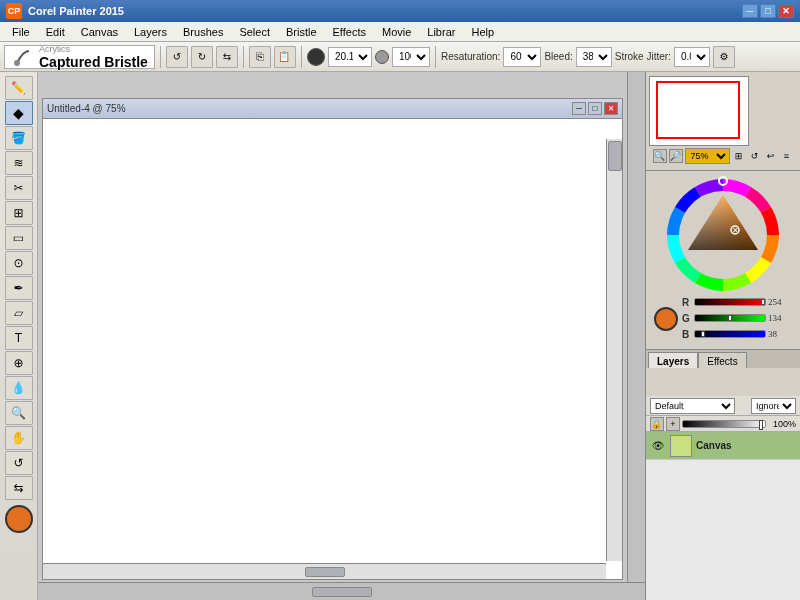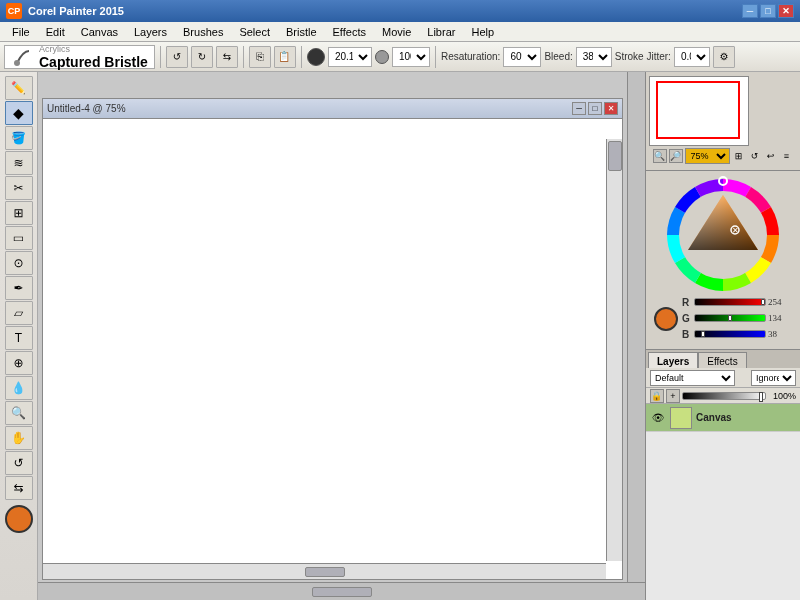--- a/index.html
+++ b/index.html
@@ -481,20 +481,21 @@
     .layers-tab.active { background: #e8e5e0; font-weight: bold; }
     #layers-controls {
       height: 20px;
       background: #e0ddd5;
       border-bottom: 1px solid #aaa;
       display: flex;
       align-items: center;
       padding: 0 4px;
       gap: 16px;
       font-size: 10px;
+      margin-top: 28px;
     }
     #layer-default-select {
       height: 16px;
       background: white;
       border: 1px solid #888;
       font-size: 9px;
       flex: 1;
     }
     #layer-ignore-select {
       height: 16px;

